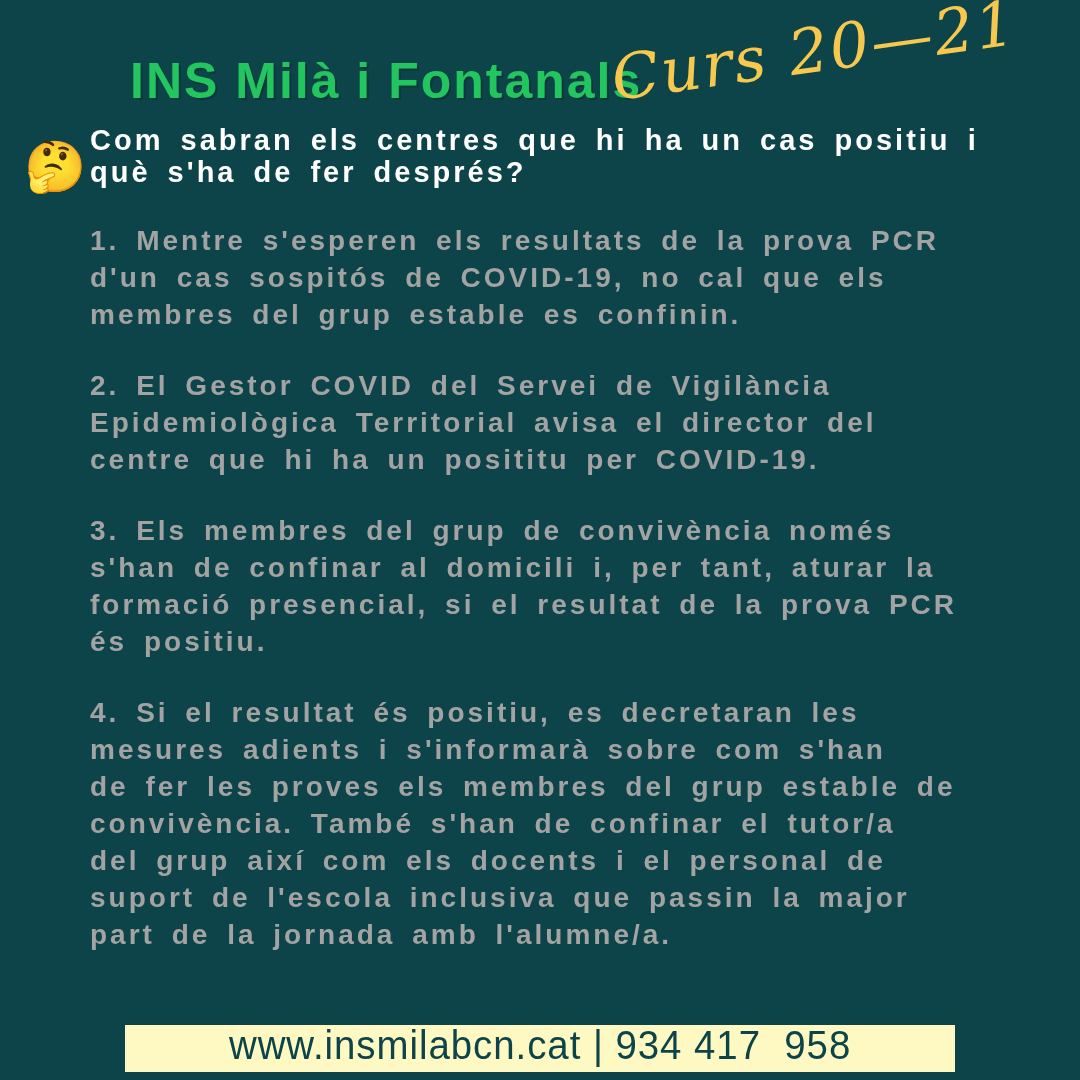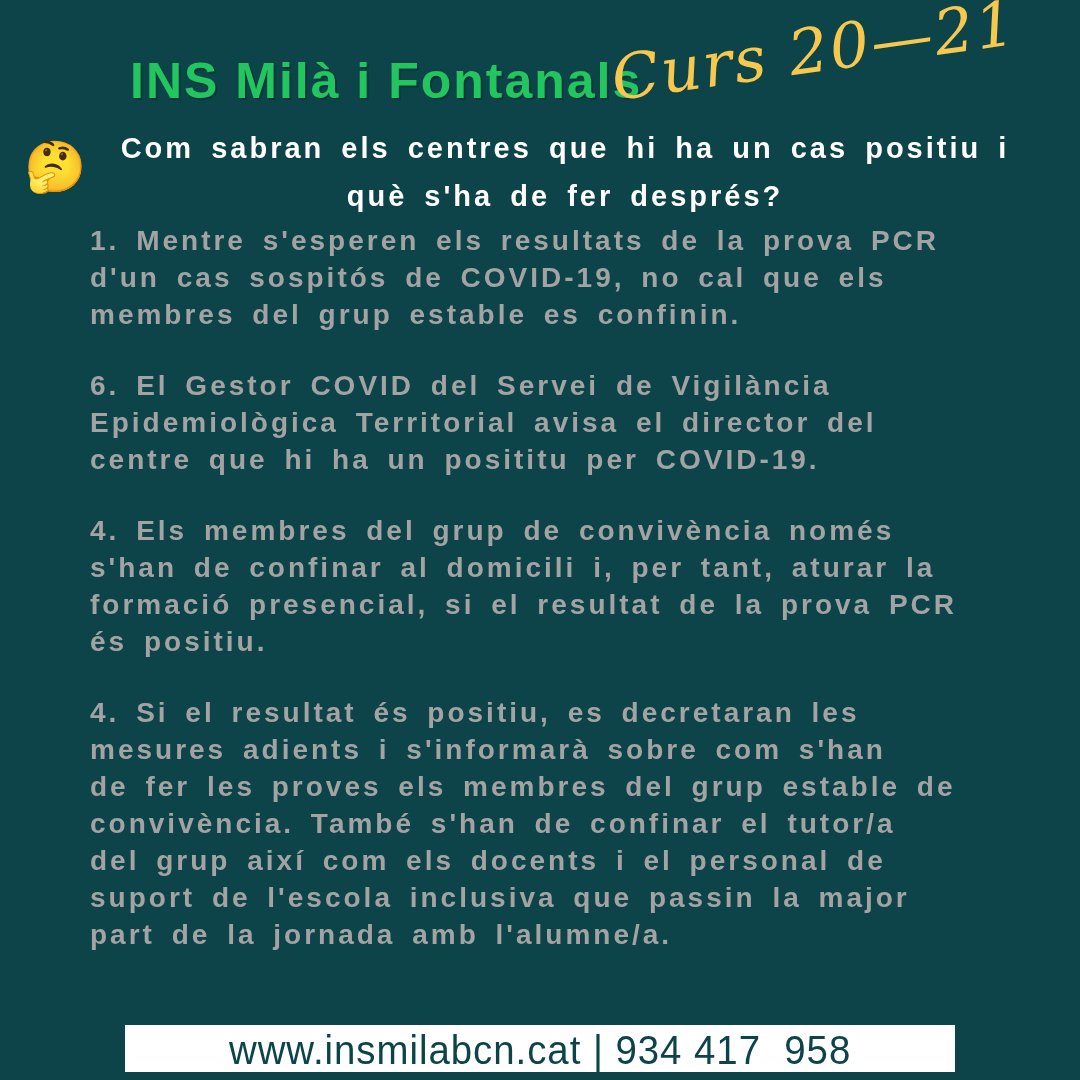--- a/index.html
+++ b/index.html
@@ -45,23 +45,22 @@
   .intro {
     position: absolute;
     left: 90px;
     top: 124px;
     width: 950px;
     color: #ffffff;
     font-size: 29px;
     font-weight: bold;
     letter-spacing: 3px;
     word-spacing: 6px;
-    line-height: 48px;
+    line-height: 32px;
     white-space: pre-line;
-    text-align: center;
   }
   .body-text {
     position: absolute;
     left: 90px;
     top: 222px;
     width: 950px;
     color: #a3a3a3;
     font-size: 28px;
     font-weight: bold;
     letter-spacing: 3px;
@@ -71,23 +70,23 @@
   .body-text p {
     margin: 0 0 34px 0;
     white-space: pre-line;
   }
   .footer-bar {
     position: absolute;
     left: 125px;
     top: 1025px;
     width: 830px;
     height: 47px;
-    background: #ffffff;
+    background: #fef9c3;
     display: flex;
-    align-items: flex-end;
+    align-items: flex-start;
     justify-content: center;
   }
   .footer-text {
     color: #0d4449;
     font-size: 40px;
     font-weight: normal;
     white-space: pre;
     letter-spacing: 1px;
     transform: scaleX(0.96);
     line-height: 1;
@@ -105,24 +104,24 @@
 
   <div class="emoji">🤔</div>
 
   <div class="intro">Com sabran els centres que hi ha un cas positiu i
 què s'ha de fer després?</div>
 
   <div class="body-text">
     <p>1. Mentre s'esperen els resultats de la prova PCR
 d'un cas sospitós de COVID-19, no cal que els
 membres del grup estable es confinin.</p>
-    <p>6. El Gestor COVID del Servei de Vigilància
+    <p>2. El Gestor COVID del Servei de Vigilància
 Epidemiològica Territorial avisa el director del
 centre que hi ha un posititu per COVID-19.</p>
-    <p>4. Els membres del grup de convivència només
+    <p>3. Els membres del grup de convivència només
 s'han de confinar al domicili i, per tant, aturar la
 formació presencial, si el resultat de la prova PCR
 és positiu.</p>
     <p>4. Si el resultat és positiu, es decretaran les
 mesures adients i s'informarà sobre com s'han
 de fer les proves els membres del grup estable de
 convivència. També s'han de confinar el tutor/a
 del grup així com els docents i el personal de
 suport de l'escola inclusiva que passin la major
 part de la jornada amb l'alumne/a.</p>

